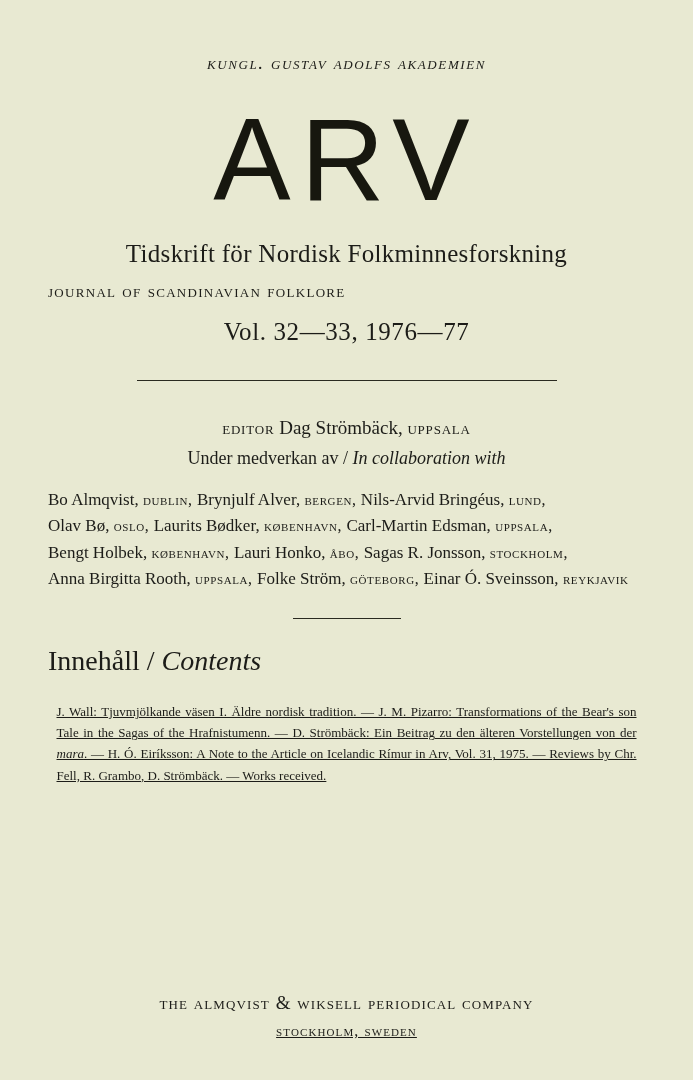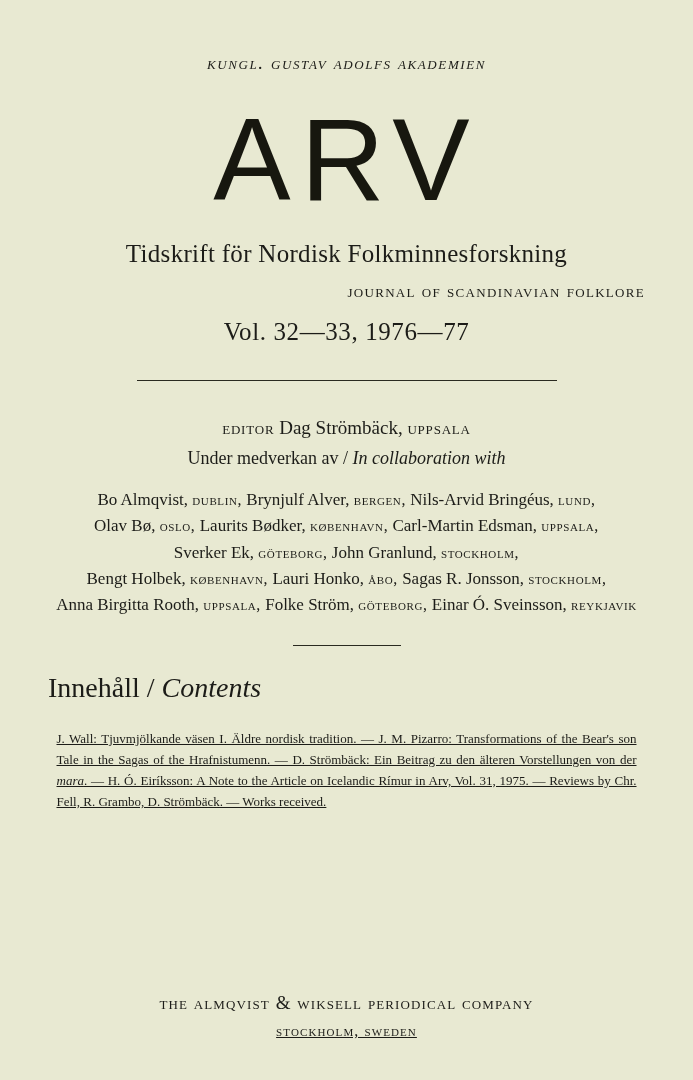--- a/index.html
+++ b/index.html
@@ -47,21 +47,21 @@
   }
 
   .subtitle-ital {
     text-align: center;
     margin-top: 22px;
     font-size: 25px;
     letter-spacing: 0.3px;
   }
 
   .subtitle-caps {
-    text-align: right;
+    text-align: left;
     margin-top: 12px;
     font-size: 19px;
     letter-spacing: 1.3px;
     font-variant: small-caps;
     text-transform: lowercase;
   }
 
   .volume {
     text-align: center;
     margin-top: 16px;
@@ -89,21 +89,20 @@
 
   .collab {
     text-align: center;
     margin-top: 9px;
     font-size: 18px;
   }
   .collab .ital { font-style: italic; }
 
   .board {
     margin-top: 18px;
-    text-align: center;
     font-size: 17px;
     line-height: 1.55;
   }
   .board .row { white-space: nowrap; }
   .board .place {
     font-variant: small-caps;
     text-transform: lowercase;
     letter-spacing: 0.6px;
     font-size: 16px;
   }
@@ -195,26 +194,20 @@
     </div>
     <div class="row">
       <span>Olav Bø,</span>
       <span class="place">Oslo,</span>
       <span>Laurits Bødker,</span>
       <span class="place">København,</span>
       <span>Carl-Martin Edsman,</span>
       <span class="place">Uppsala,</span>
     </div>
     <div class="row">
-      <span>Sverker Ek,</span>
-      <span class="place">Göteborg,</span>
-      <span>John Granlund,</span>
-      <span class="place">Stockholm,</span>
-    </div>
-    <div class="row">
       <span>Bengt Holbek,</span>
       <span class="place">København,</span>
       <span>Lauri Honko,</span>
       <span class="place">Åbo,</span>
       <span>Sagas R. Jonsson,</span>
       <span class="place">Stockholm,</span>
     </div>
     <div class="row">
       <span>Anna Birgitta Rooth,</span>
       <span class="place">Uppsala,</span>

